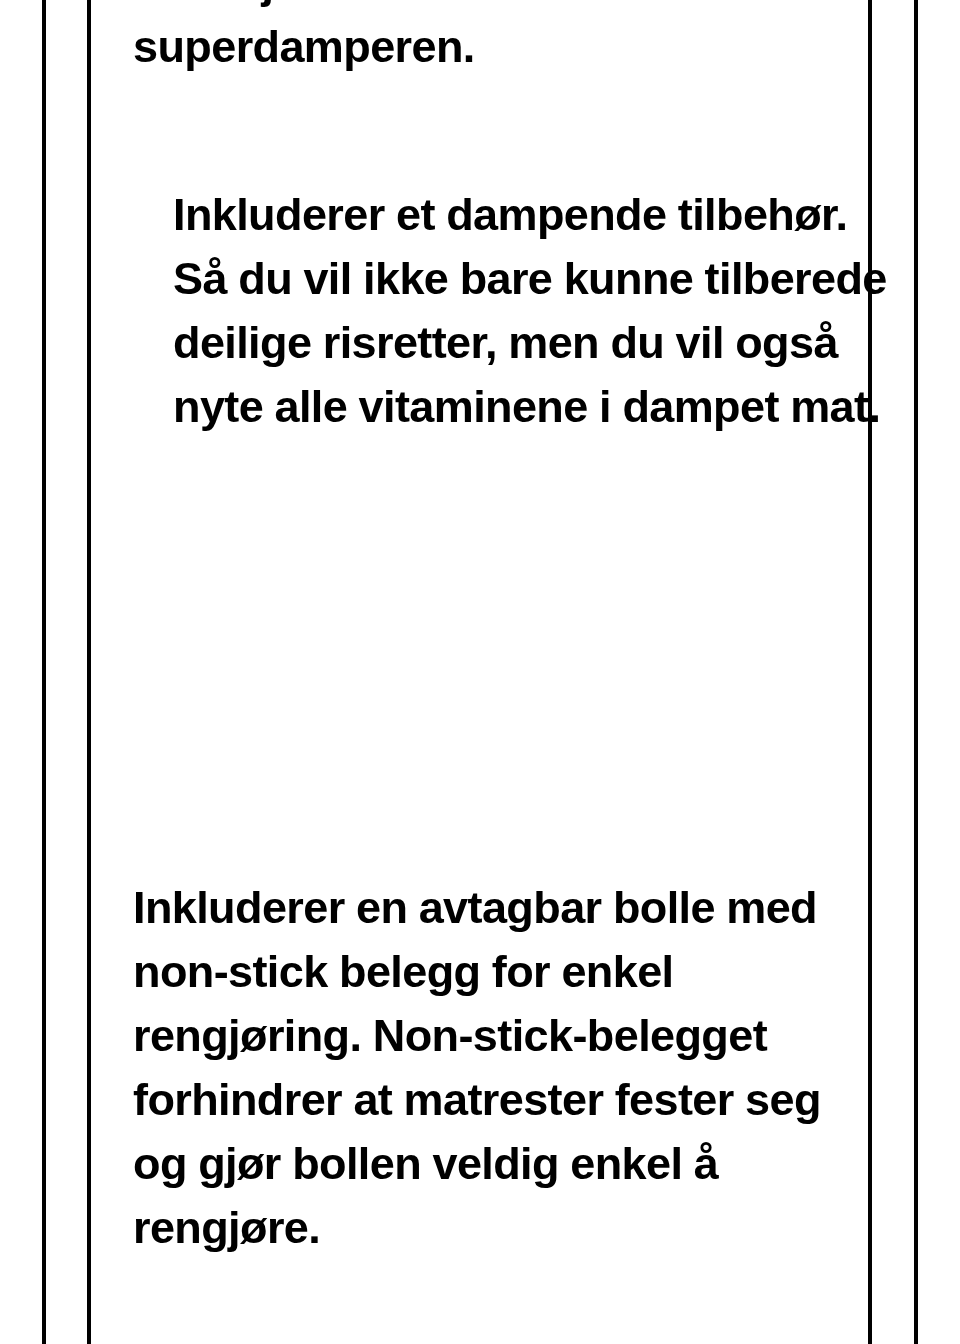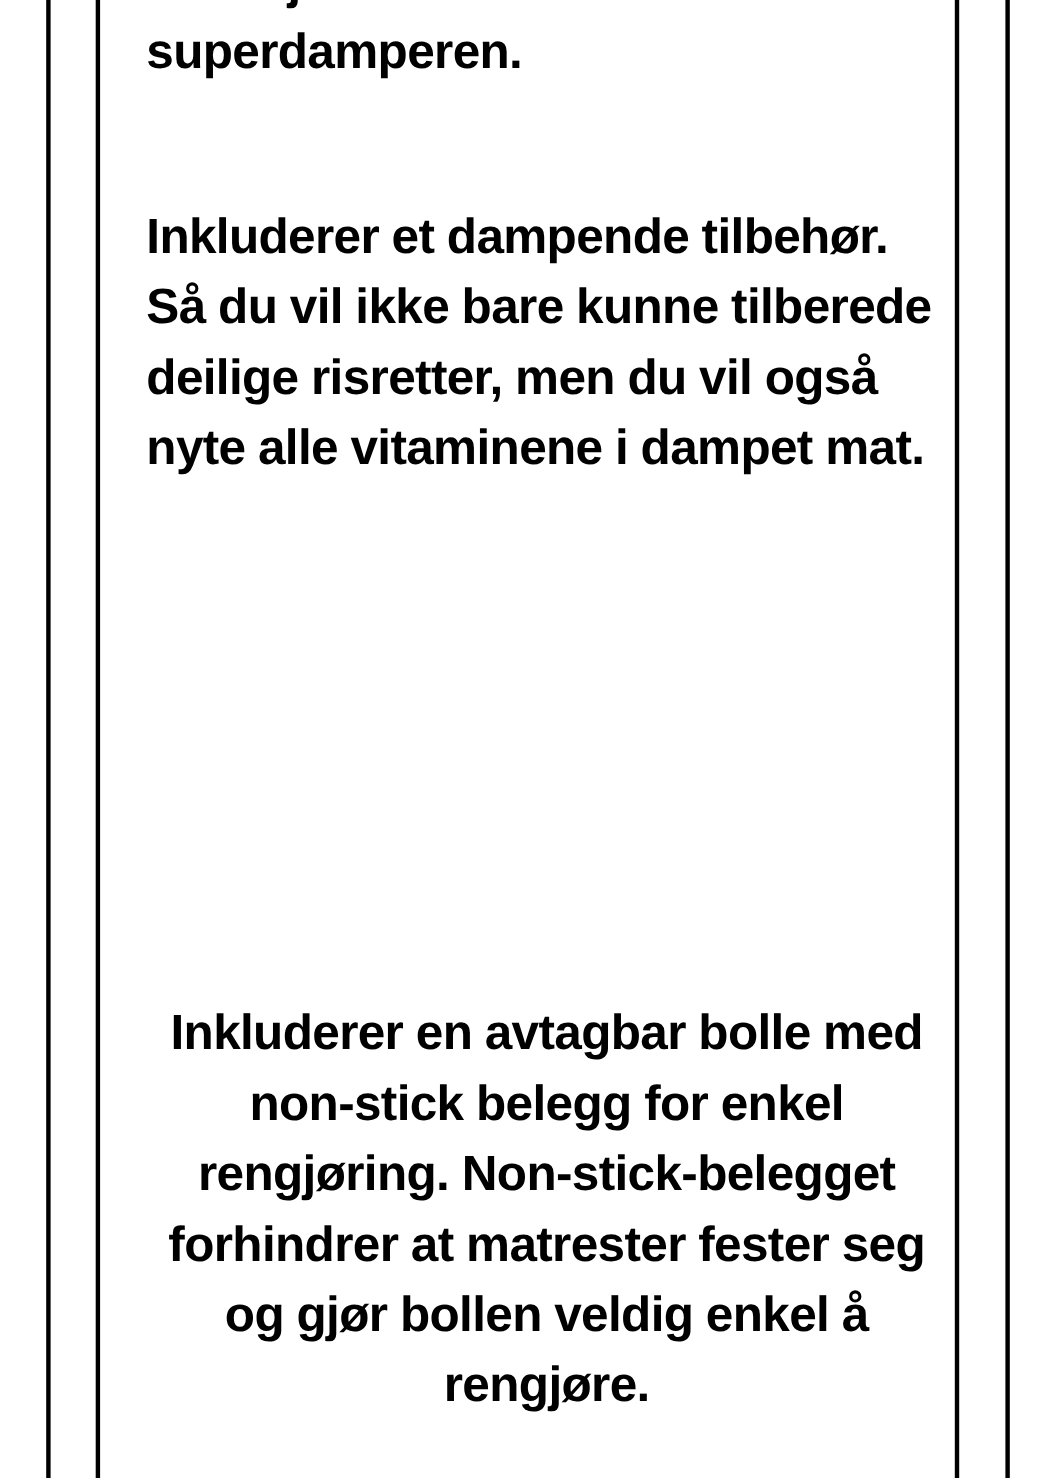--- a/index.html
+++ b/index.html
@@ -57,23 +57,23 @@
     left: 0;
     width: 728px;
   }
 
   .para-flow {
     position: absolute;
     left: 0;
     width: 728px;
   }
 
-  .p2 { top: 183px; }
+  .p2 { top: 183px; margin-left: 40px; }
   .p3 { top: 545px; }
-  .p4 { top: 907px; text-align: center; }
+  .p4 { top: 876px; }
 </style>
 </head>
 <body>
 
 <div class="page">
 
   <div class="rule rule-left-outer"></div>
   <div class="rule rule-left-inner"></div>
   <div class="rule rule-right-inner"></div>
   <div class="rule rule-right-outer"></div>

